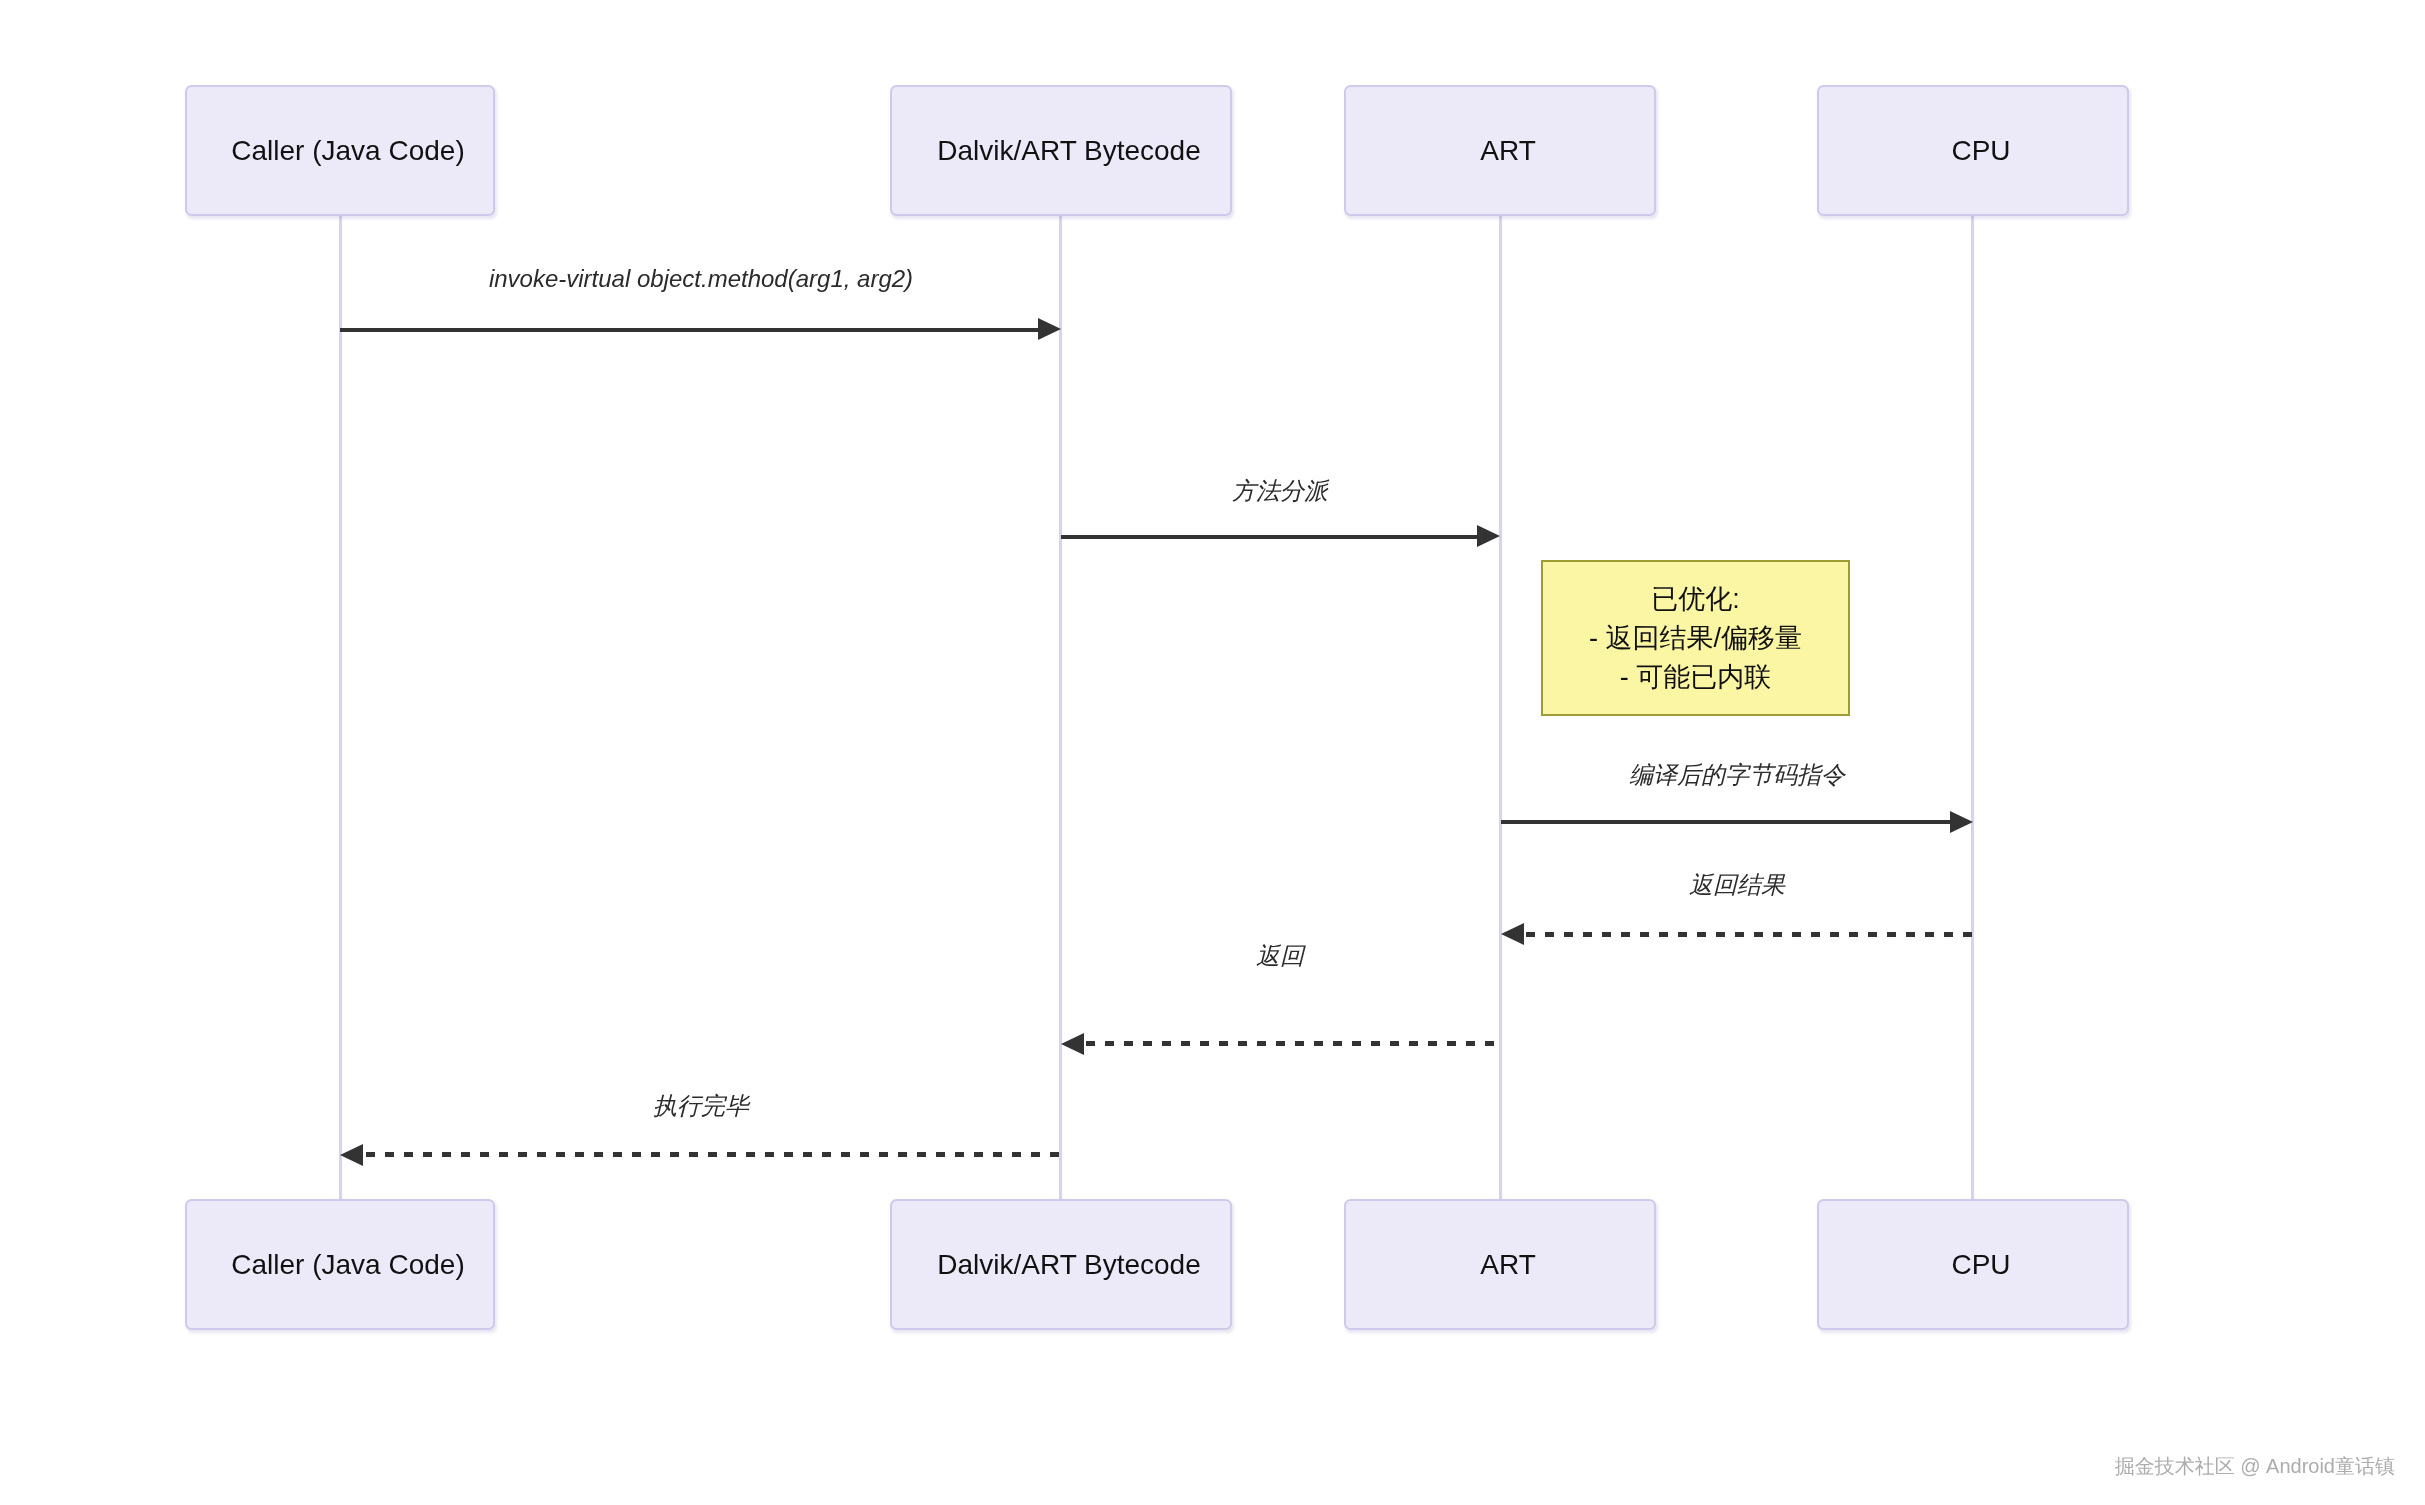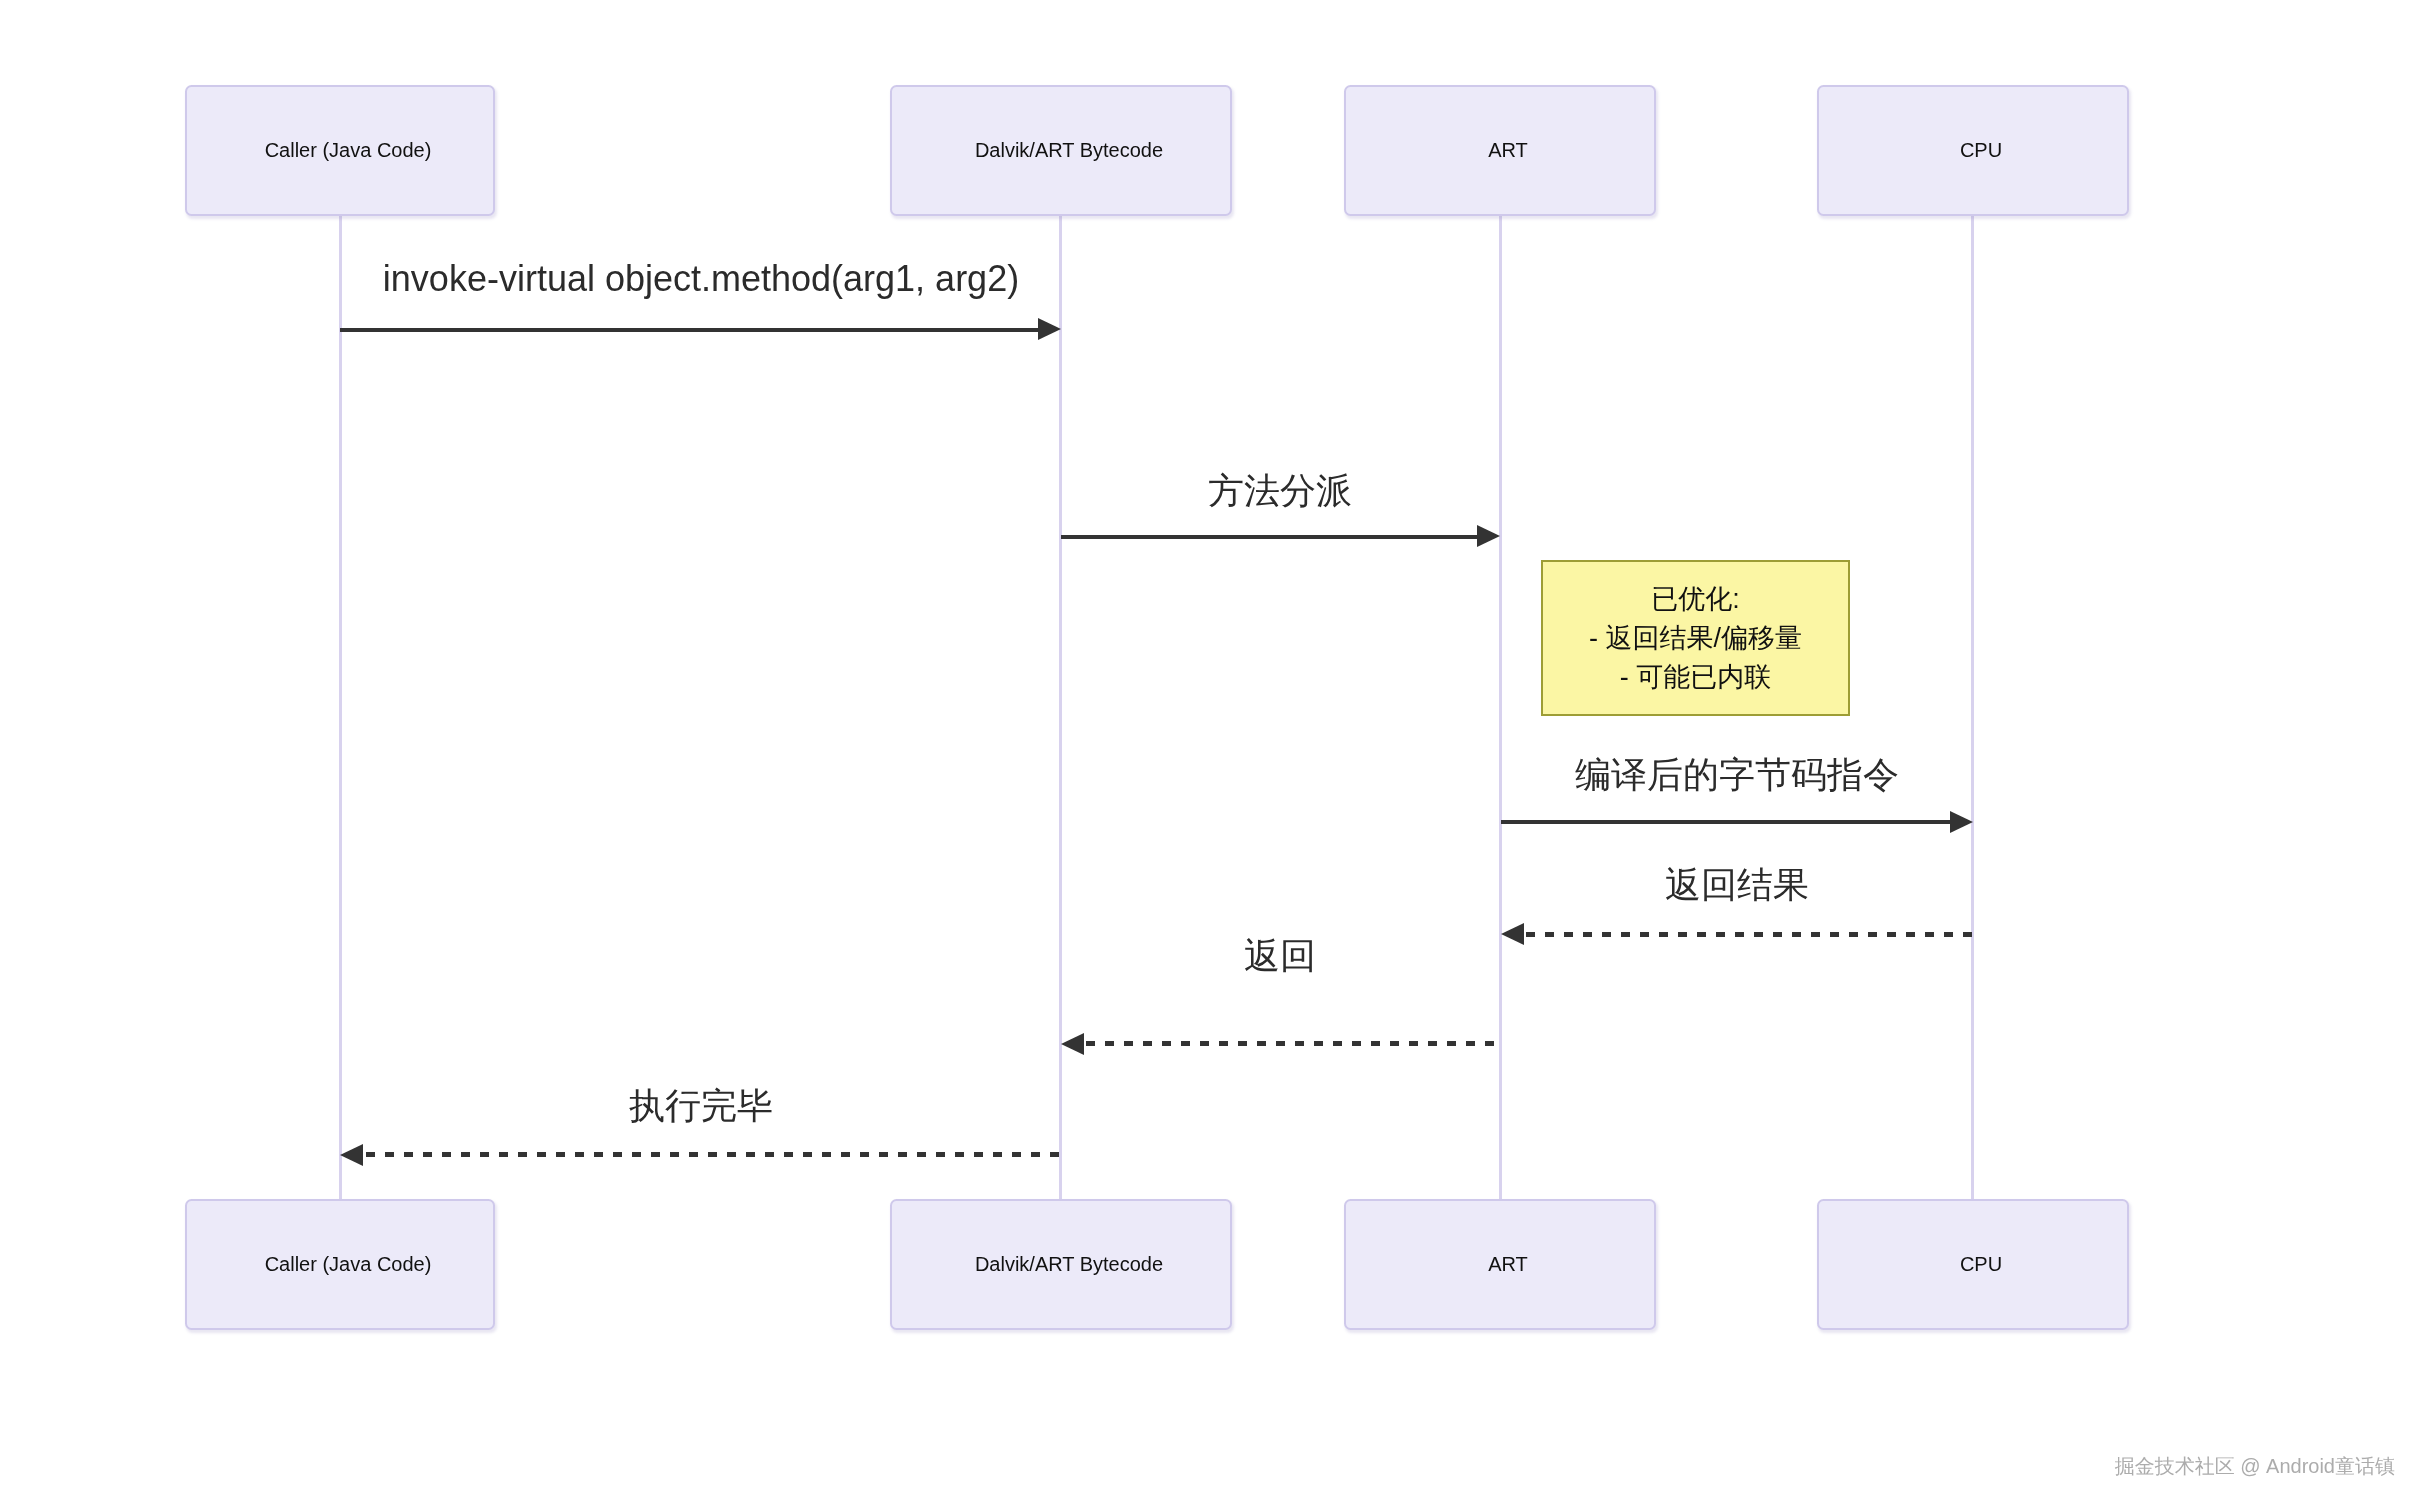--- a/index.html
+++ b/index.html
@@ -38,31 +38,32 @@
     height:131px;
     background:var(--actor-fill);
     border:2.2px solid var(--actor-border);
     border-radius:6.5px;
     box-shadow:1.5px 2.2px 2.9px rgba(125,115,185,0.18);
     display:flex;
     align-items:center;
     justify-content:center;
   }
   .actor span{
-    font-size:20px;
+    font-size:28px;
     color:var(--text);
     white-space:nowrap;
     margin-left:16px;
   }
   .msg-label{
     position:absolute;
     transform:translate(-50%,-50%);
-    font-size:36px;
+    font-size:24px;
     color:var(--message-text);
     white-space:nowrap;
+    font-style:italic;
   }
   .line-solid{
     position:absolute;
     height:3.6px;
     background:var(--arrow);
   }
   .line-dashed{
     position:absolute;
     height:5.1px;
     background:repeating-linear-gradient(90deg,var(--arrow) 0 9.4px,transparent 9.4px 19px);

